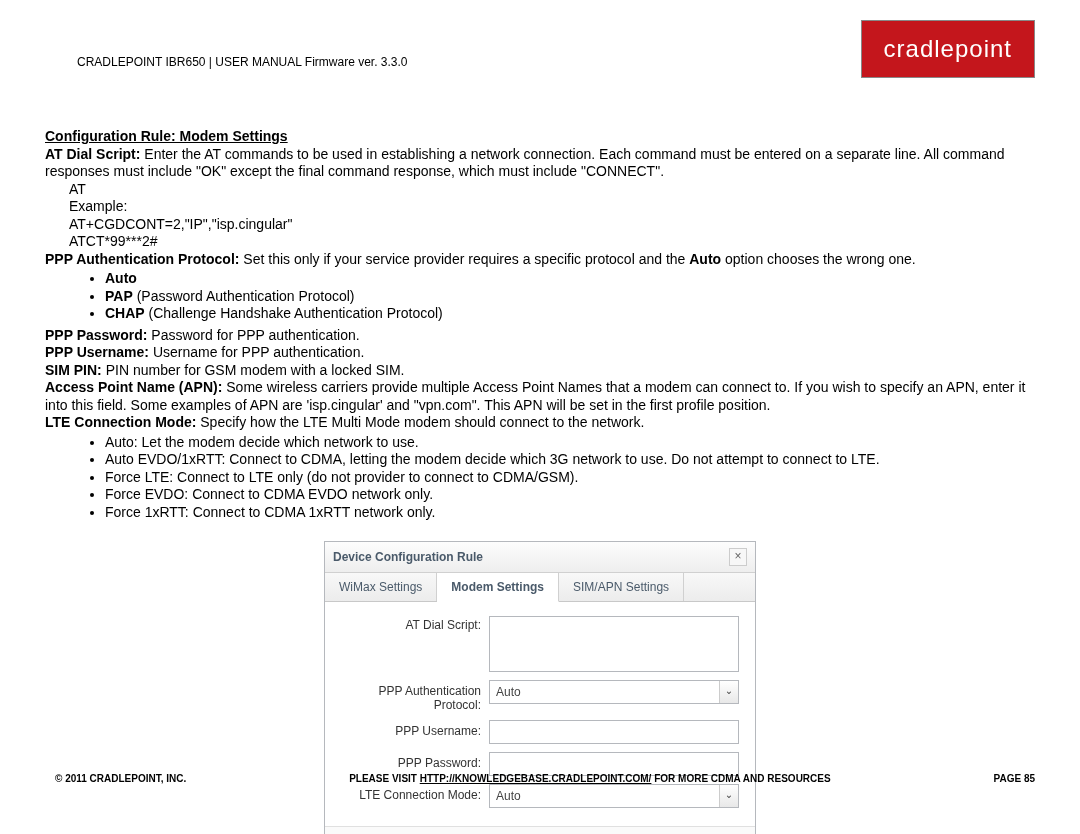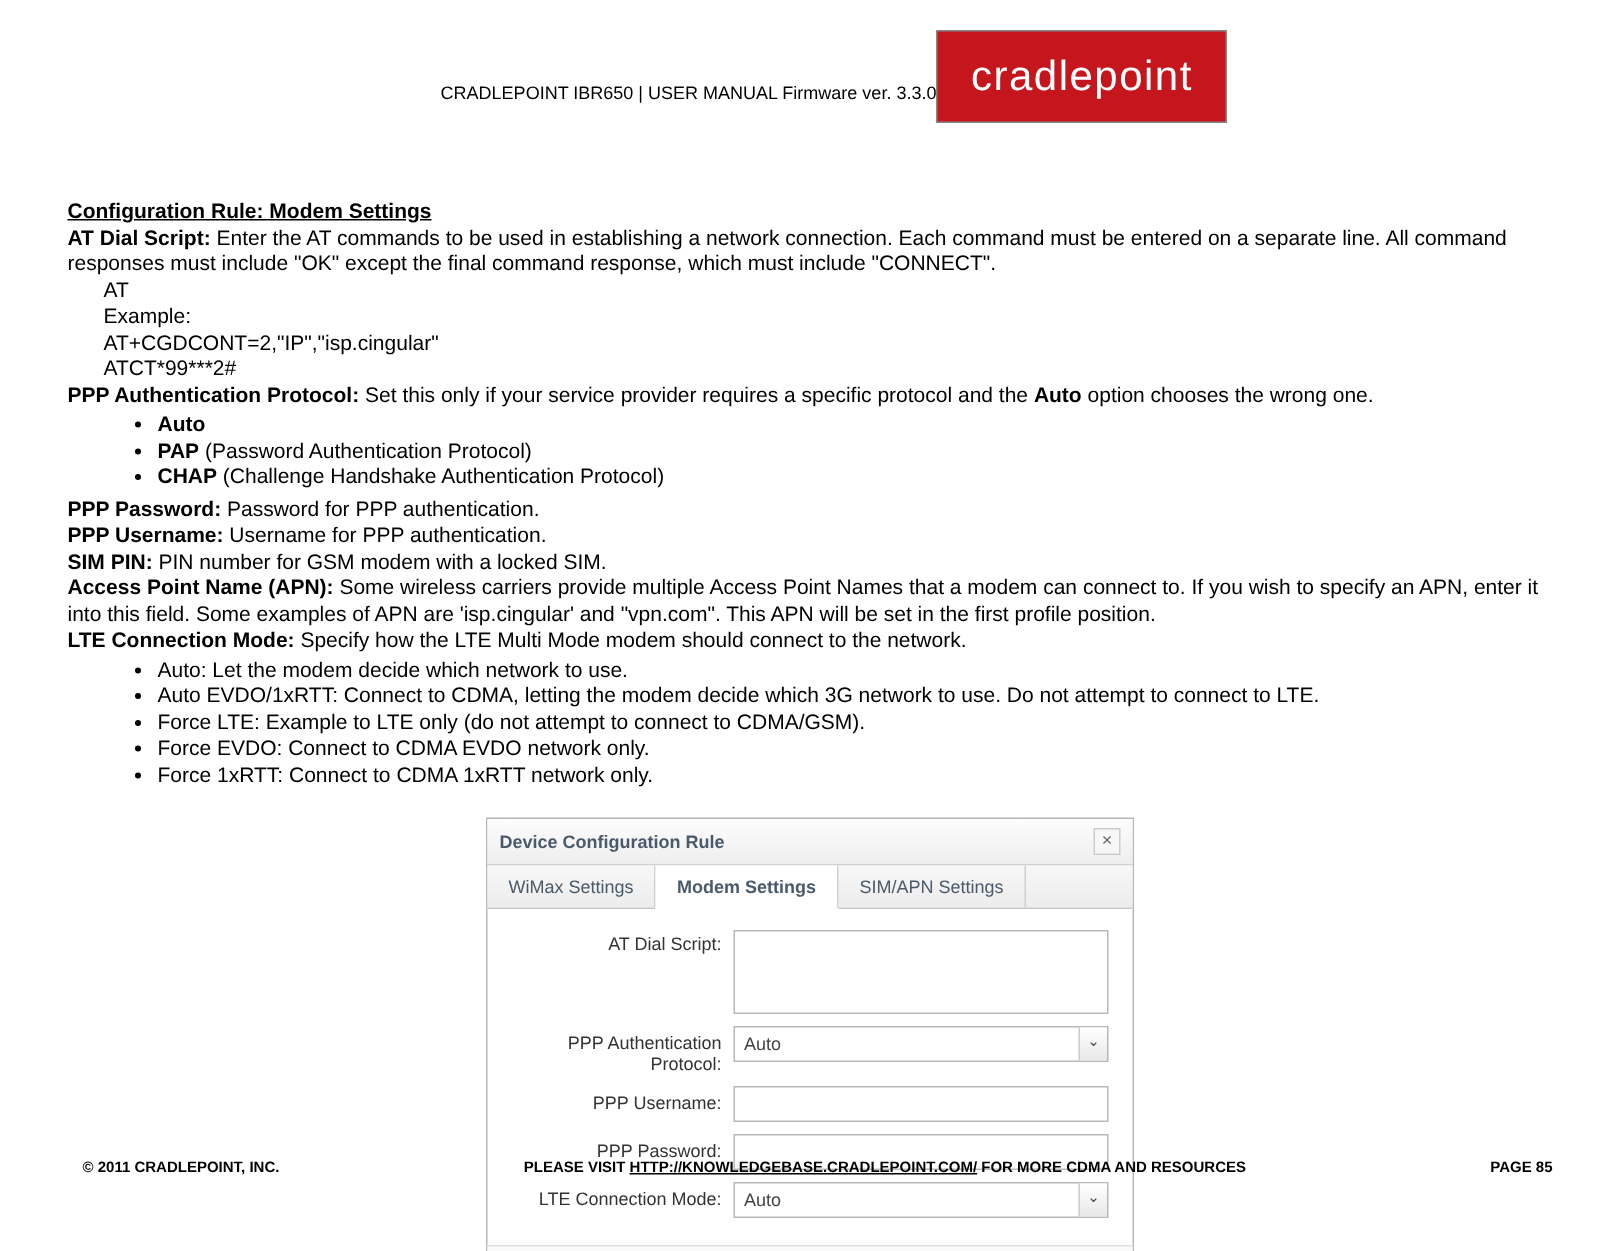--- a/index.html
+++ b/index.html
@@ -11,34 +11,34 @@
     width: 1080px;
     height: 834px;
     position: relative;
     background: #fff;
   }
   .page {
     padding: 20px 45px 0 45px;
   }
   .header-row {
     display: flex;
-    justify-content: center;
+    justify-content: space-between;
     align-items: flex-start;
     margin-bottom: 50px;
     margin-left: 32px;
   }
   .header-text {
     font-size: 12px;
     padding-top: 35px;
   }
   .logo {
     background: #c4161c;
     color: #fff;
     font-family: "Trebuchet MS", sans-serif;
-    font-size: 28px;
+    font-size: 24px;
     letter-spacing: 1px;
     padding: 14px 22px;
     border: 1px solid #888;
   }
   .content {
     display: flex;
     gap: 16px;
     align-items: center;
     flex-direction: column;
   }
@@ -235,21 +235,21 @@
       </ul>
 
       <div><b>PPP Password:</b><span> Password for PPP authentication.</span></div>
       <div><b>PPP Username:</b><span> Username for PPP authentication.</span></div>
       <div><b>SIM PIN:</b><span> PIN number for GSM modem with a locked SIM.</span></div>
       <div><b>Access Point Name (APN):</b><span> Some wireless carriers provide multiple Access Point Names that a modem can connect to. If you wish to specify an APN, enter it into this field. Some examples of APN are 'isp.cingular' and "vpn.com". This APN will be set in the first profile position.</span></div>
       <div><b>LTE Connection Mode:</b><span> Specify how the LTE Multi Mode modem should connect to the network.</span></div>
       <ul class="bullets">
         <li>Auto: Let the modem decide which network to use.</li>
         <li>Auto EVDO/1xRTT: Connect to CDMA, letting the modem decide which 3G network to use. Do not attempt to connect to LTE.</li>
-        <li>Force LTE: Example to LTE only (do not attempt to connect to CDMA/GSM).</li>
+        <li>Force LTE: Connect to LTE only (do not provider to connect to CDMA/GSM).</li>
         <li>Force EVDO: Connect to CDMA EVDO network only.</li>
         <li>Force 1xRTT: Connect to CDMA 1xRTT network only.</li>
       </ul>
     </div>
 
     <div class="dialog">
       <div class="dialog-title">
         <span>Device Configuration Rule</span>
         <span class="close-x">×</span>
       </div>

